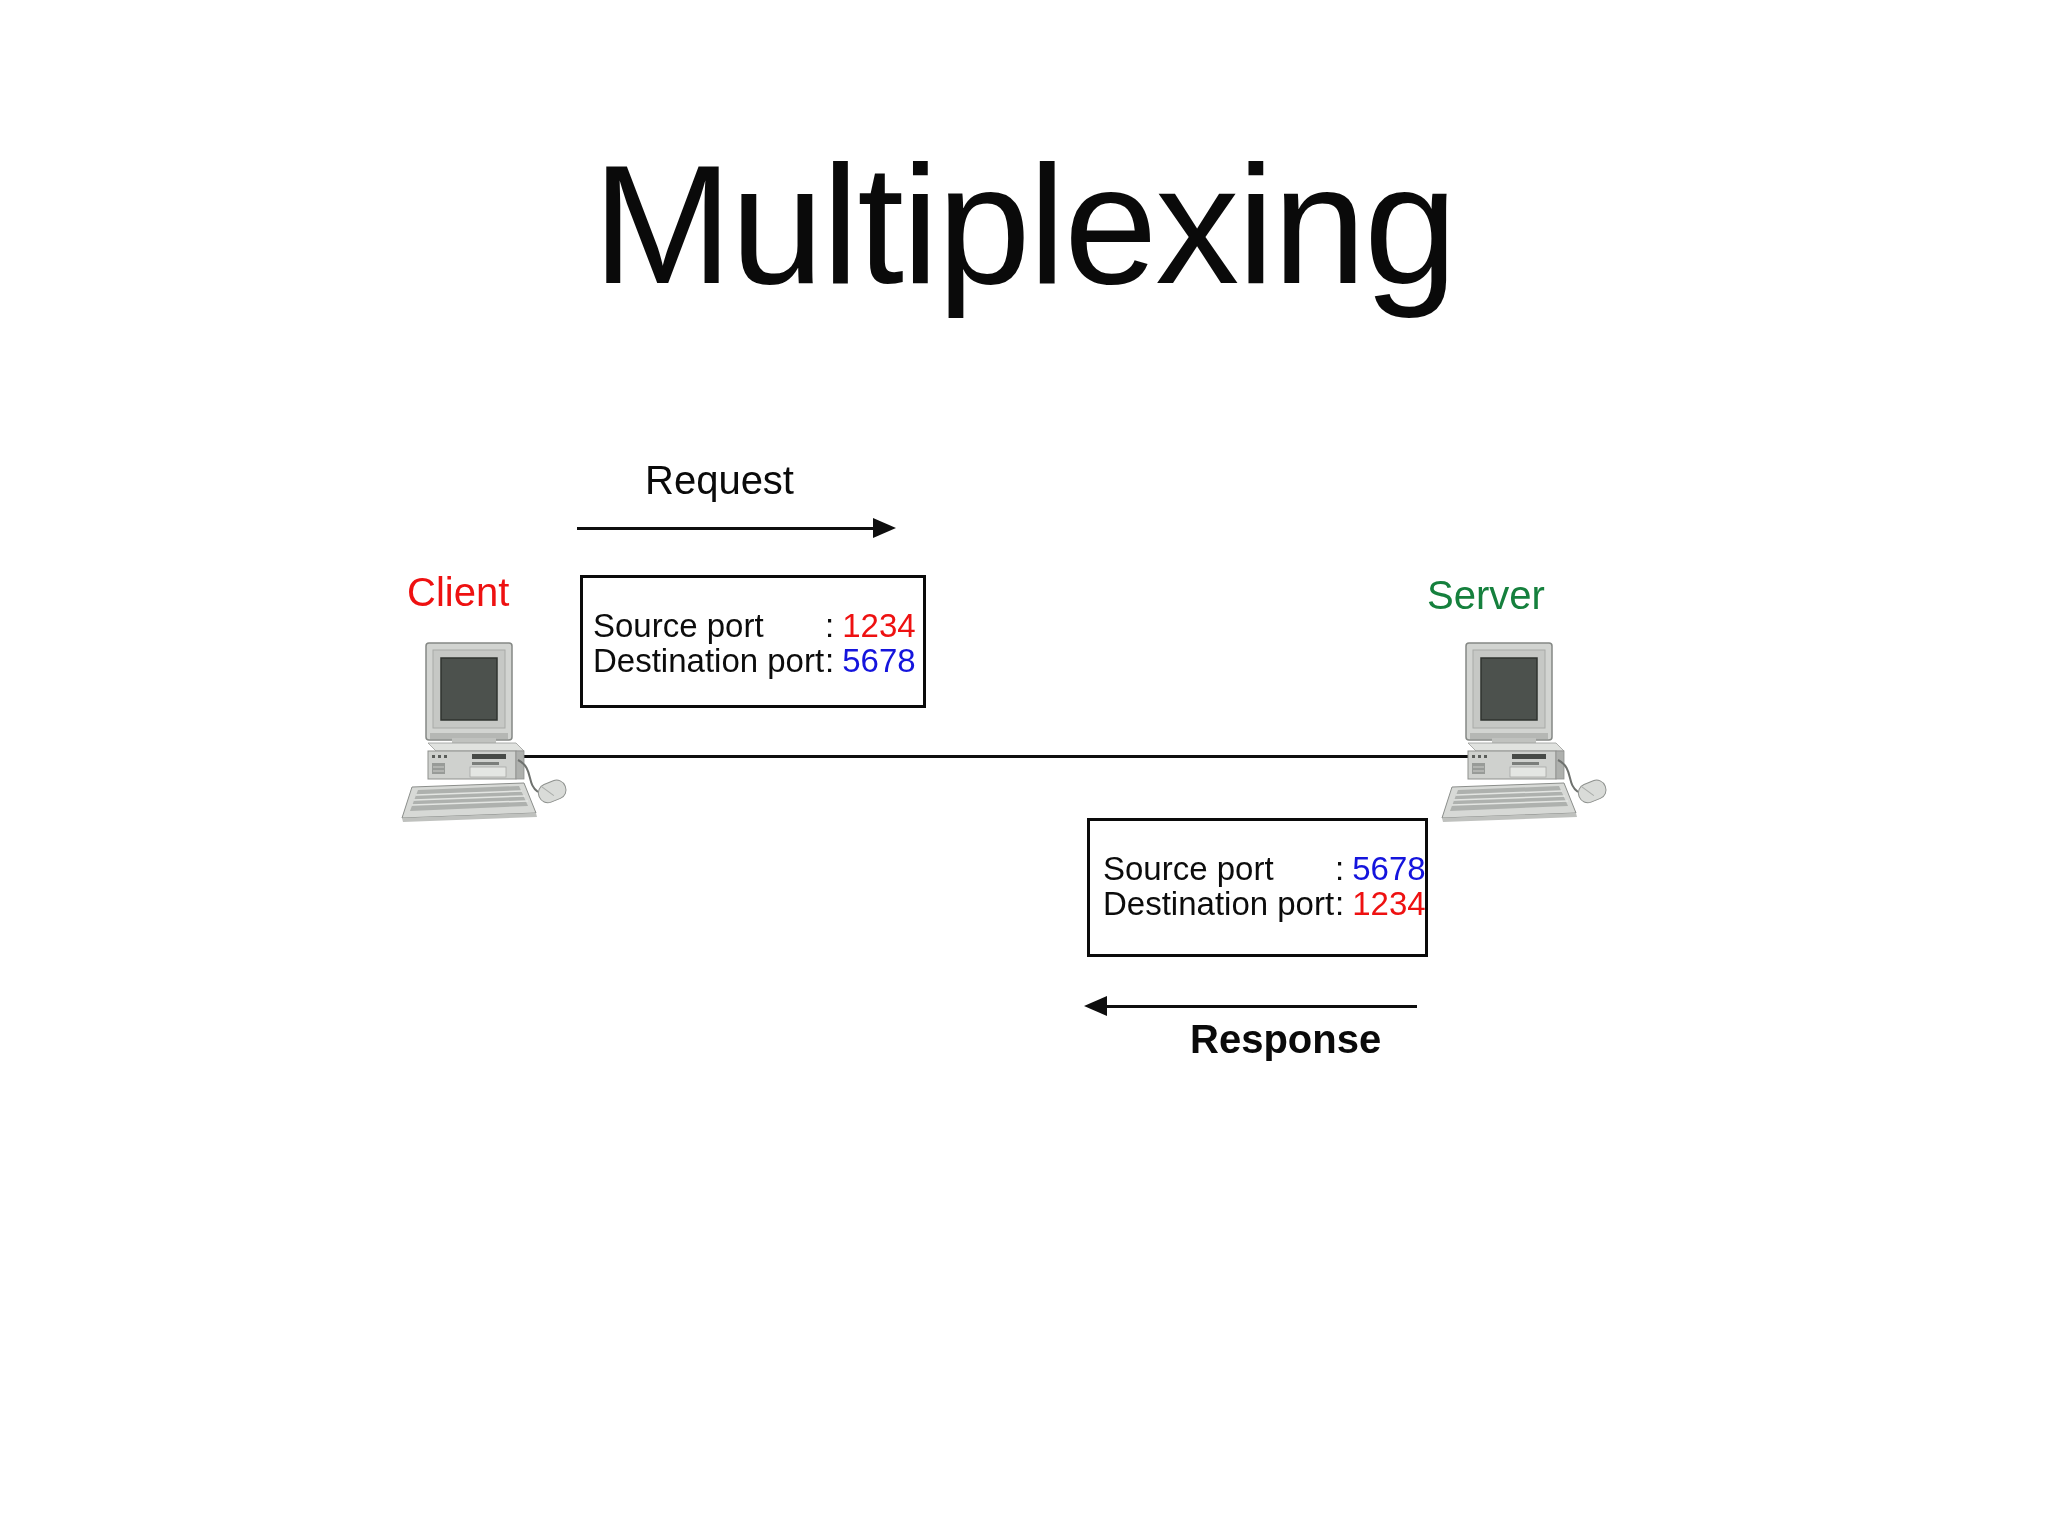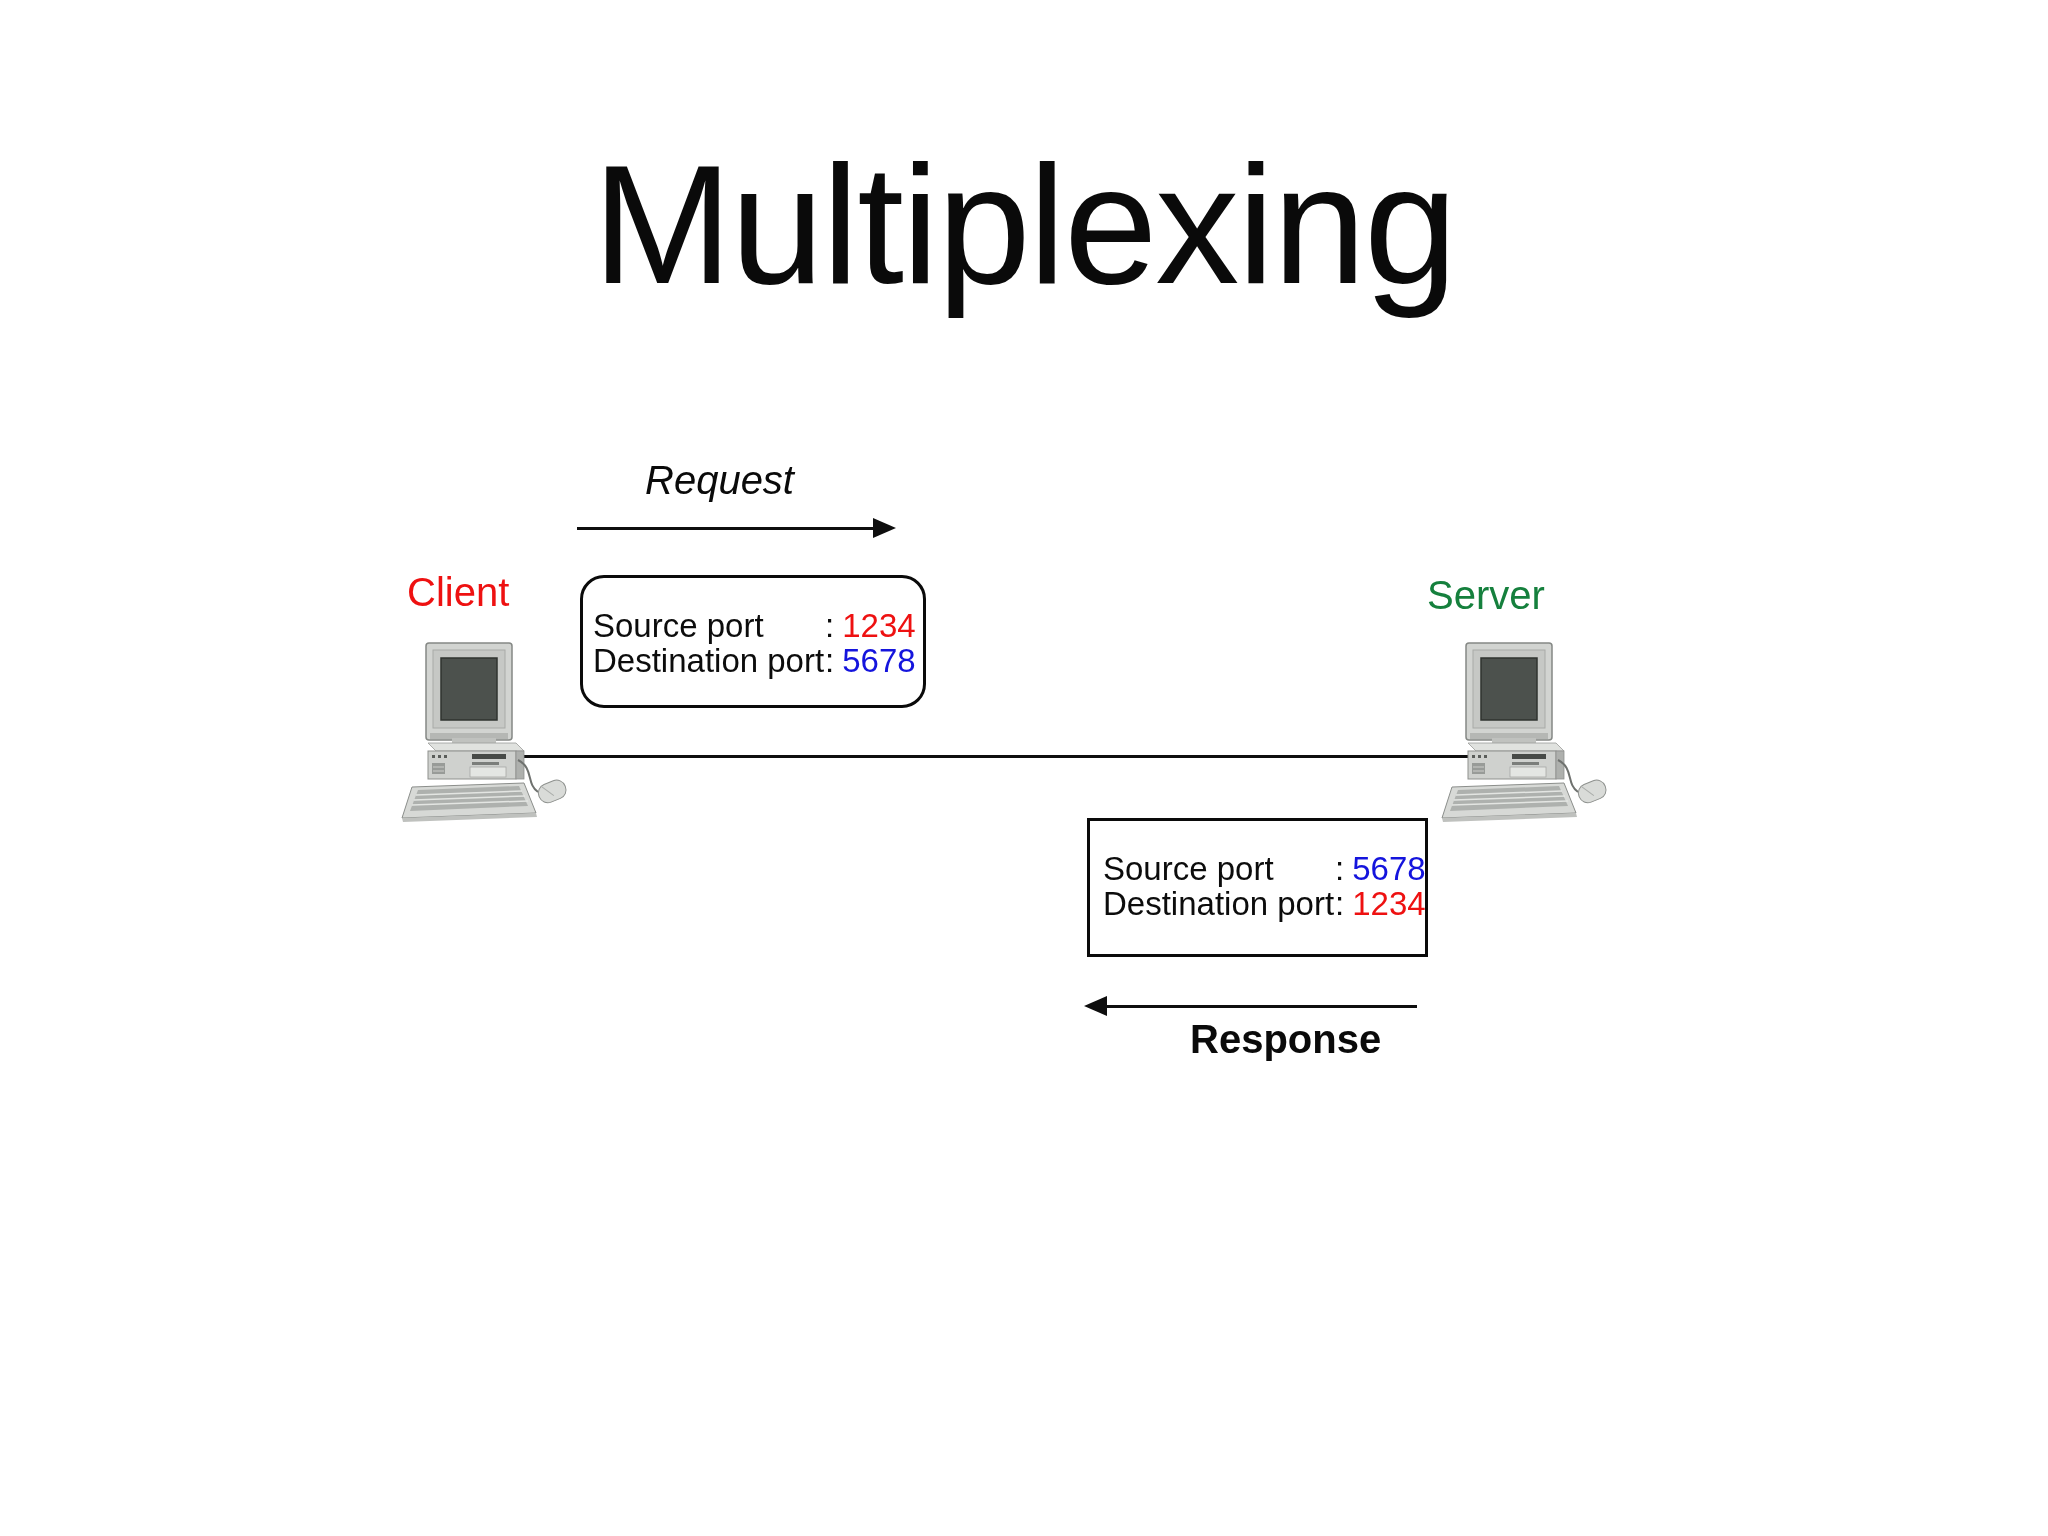--- a/index.html
+++ b/index.html
@@ -29,21 +29,21 @@
     color: #0a0a0a;
     white-space: nowrap;
   }
 
   
   .flow-label, .host-label {
     font-size: 40px;
     line-height: 1;
     white-space: nowrap;
   }
-  .request-label  { left: 645px;  top: 460px; font-style: italic; }
+  .request-label  { left: 645px;  top: 460px; }
   .response-label { left: 1190px; top: 1019px; font-weight: bold; }
   .client-label   { left: 407px;  top: 572px; }
   .server-label   { left: 1427px; top: 575px; }
 
   
   .hline { height: 3px; background: #0e0e0e; }
   .request-arrow-shaft  { left: 577px;  top: 527px;  width: 298px; }
   .response-arrow-shaft { left: 1105px; top: 1005px; width: 312px; }
   .link-line            { left: 518px;  top: 755px;  width: 952px; }
   .head-right {
@@ -63,21 +63,21 @@
 
   
   .packet-box {
     box-sizing: border-box;
     border: 3px solid #0a0a0a;
     background: #ffffff;
     font-size: 33px;
     line-height: 35px;
     color: #0c0c0c;
   }
-  .request-box  { left: 580px;  top: 575px; width: 346px; height: 133px; padding: 30px 0 0 10px; border-radius: 24px; }
+  .request-box  { left: 580px;  top: 575px; width: 346px; height: 133px; padding: 30px 0 0 10px; }
   .response-box { left: 1087px; top: 818px; width: 341px; height: 139px; padding: 30px 3px 0 13px; }
   .packet-row { white-space: nowrap; }
   .plabel { display: inline-block; width: 232px; }
   .pcolon { display: inline-block; }
   .pvalue { margin-left: 8px; }
 
   svg { display: block; }
 </style>
 </head>
 <body>

